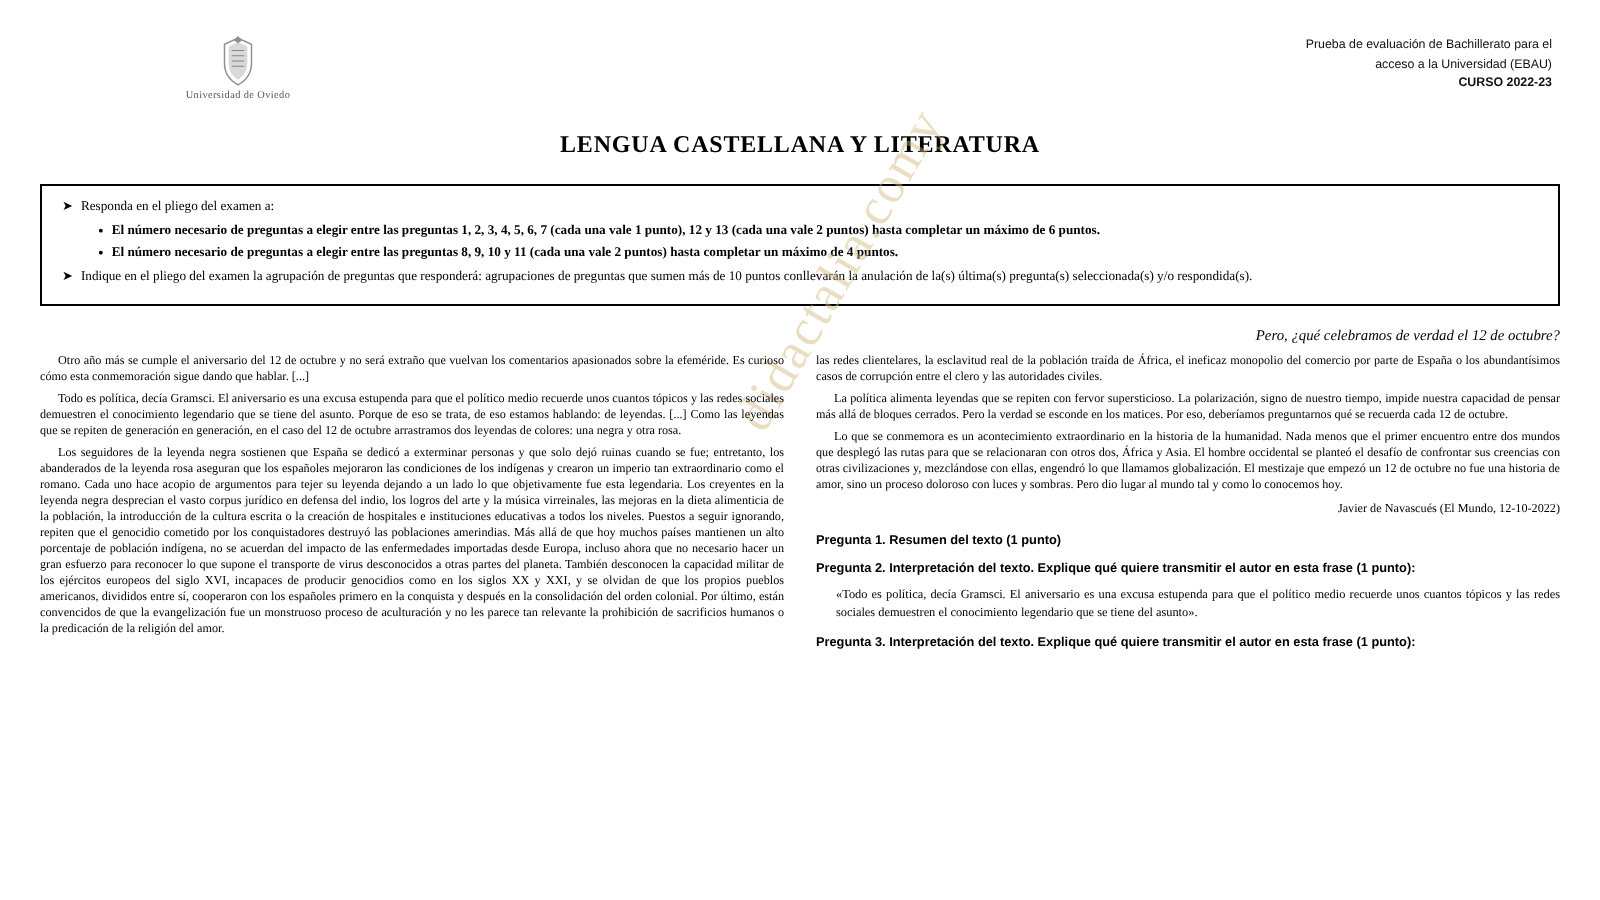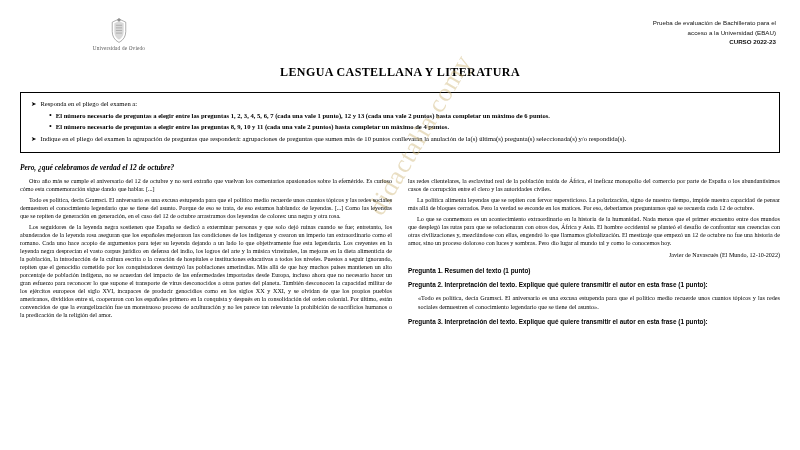--- a/index.html
+++ b/index.html
@@ -102,22 +102,22 @@
     line-height: 1.2;
   }
   b { font-weight: bold; }
 
   
   .content {
     margin: 10px 20px 0 20px;
     position: relative;
   }
   .article-title {
-    text-align: left;
-    font-weight: bold;
+    text-align: right;
+    font-weight: normal;
     font-style: italic;
     font-size: 7.4px;
     margin-bottom: 5px;
   }
   .cols {
     display: flex;
     gap: 16px;
     align-items: flex-start;
   }
   .col {

